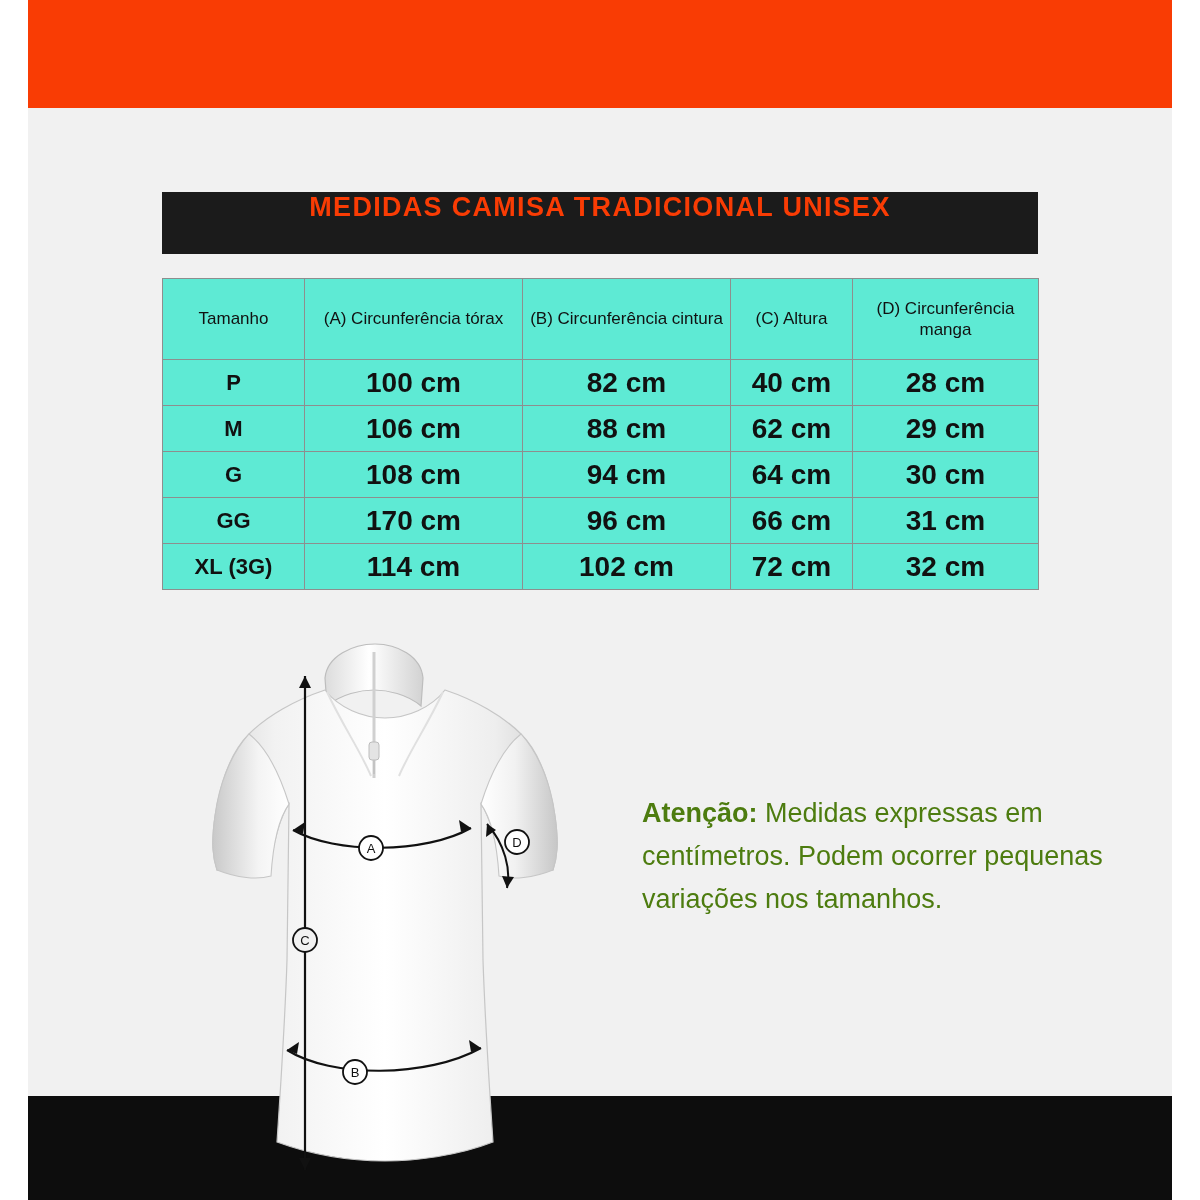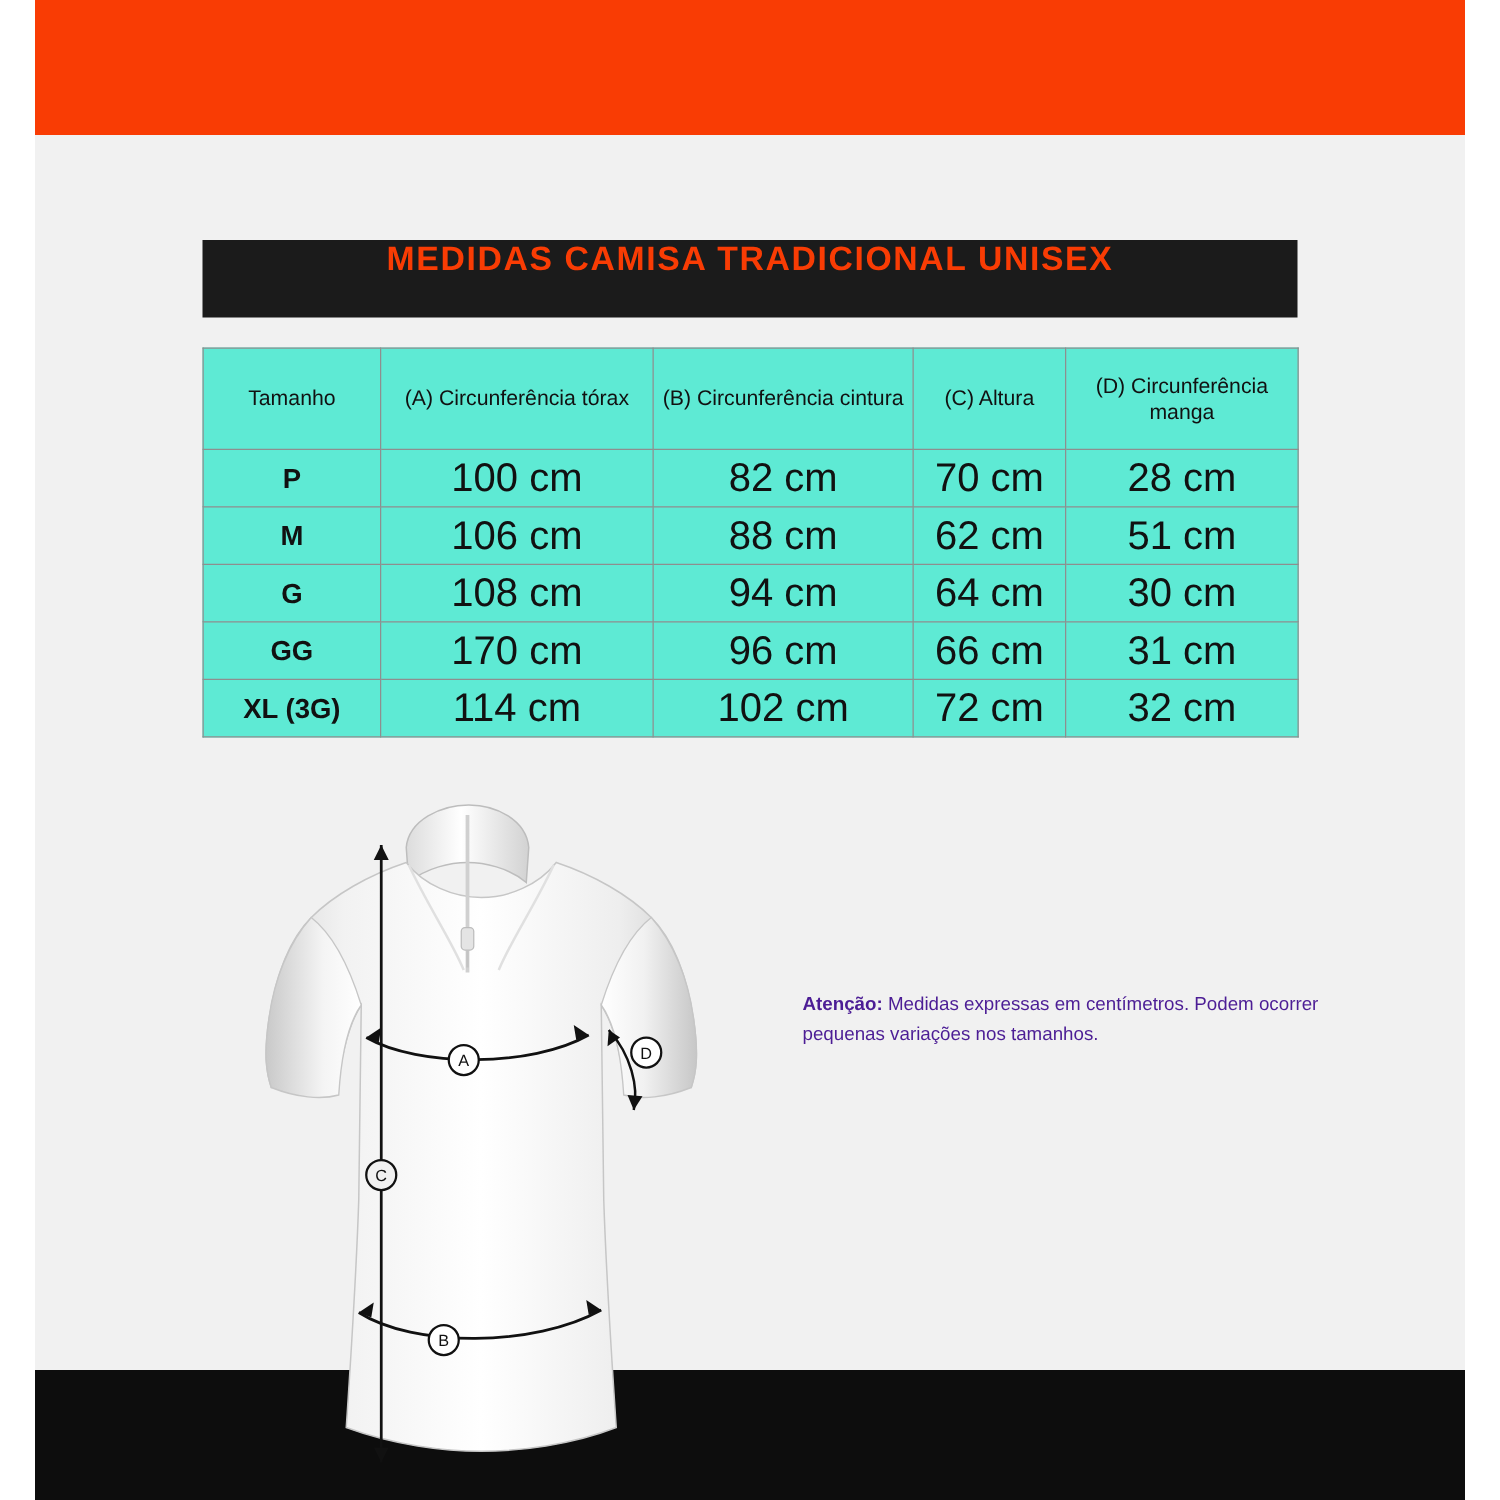--- a/index.html
+++ b/index.html
@@ -86,42 +86,43 @@
     font-weight: normal;
   }
   .size-table thead th {
     height: 72px;
     font-size: 17px;
     line-height: 1.25;
     padding: 4px 6px;
   }
   .size-table tbody td {
     height: 45px;
-    font-size: 32px;
+    font-size: 28px;
     padding: 0;
+    font-weight: bold;
   }
   .size-table tbody td.size-label {
     font-weight: bold;
     font-size: 22px;
   }
   .col-size   { width: 142px; }
   .col-a      { width: 218px; }
   .col-b      { width: 208px; }
   .col-c      { width: 122px; }
   .col-d      { width: 186px; }
 
   
   .note {
     position: absolute;
     left: 642px;
     top: 792px;
     width: 468px;
-    font-size: 15px;
+    font-size: 27px;
     line-height: 1.6;
-    color: #4c1d95;
+    color: #4d7c0f;
   }
   .note b { font-weight: bold; }
 
   
   .shirt-wrap {
     position: absolute;
     left: 175px;
     top: 630px;
     width: 420px;
     height: 560px;
@@ -160,29 +161,29 @@
         <th>(B) Circunferência cintura</th>
         <th>(C) Altura</th>
         <th>(D) Circunferência manga</th>
       </tr>
     </thead>
     <tbody>
       <tr>
         <td class="size-label">P</td>
         <td>100 cm</td>
         <td>82 cm</td>
-        <td>70 cm</td>
+        <td>40 cm</td>
         <td>28 cm</td>
       </tr>
       <tr>
         <td class="size-label">M</td>
         <td>106 cm</td>
         <td>88 cm</td>
         <td>62 cm</td>
-        <td>51 cm</td>
+        <td>29 cm</td>
       </tr>
       <tr>
         <td class="size-label">G</td>
         <td>108 cm</td>
         <td>94 cm</td>
         <td>64 cm</td>
         <td>30 cm</td>
       </tr>
       <tr>
         <td class="size-label">GG</td>

